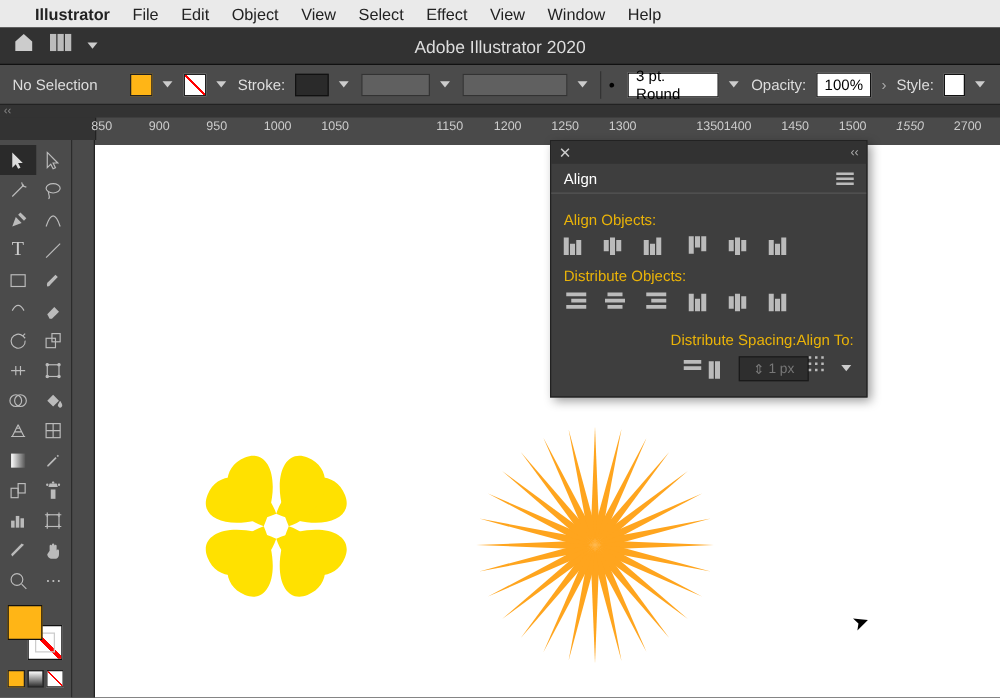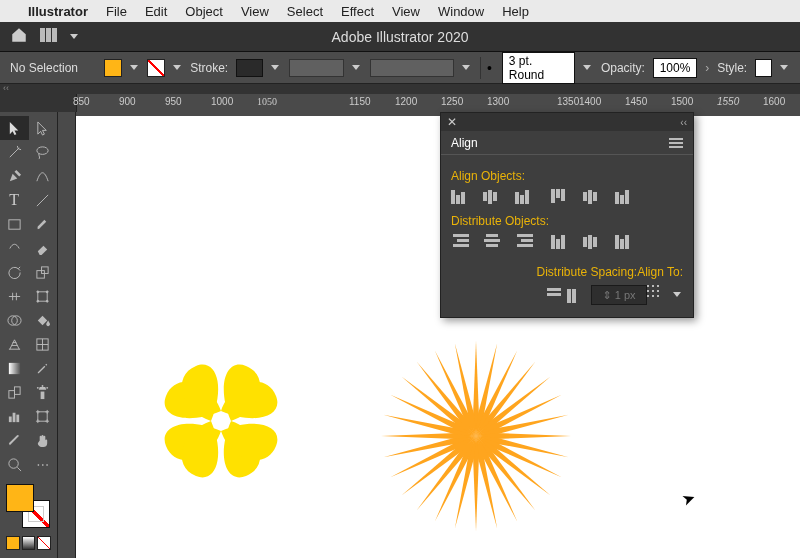--- a/index.html
+++ b/index.html
@@ -13,21 +13,21 @@
   .home-ic{width:18px;height:18px}
   .app-title{position:absolute;left:50%;transform:translateX(-50%);font-size:14px}
   
   .control-bar{height:32px;background:#4b4b4b;display:flex;align-items:center;color:#ddd;font-size:12px;gap:8px;padding:0 10px;border-bottom:1px solid #222}
   .swatch{width:18px;height:18px;border:1px solid #222}
   .dd{width:10px;height:10px;position:relative}
   .dd::after{content:"";position:absolute;left:0;top:2px;border-left:4px solid transparent;border-right:4px solid transparent;border-top:5px solid #ccc}
   .stroke-field{width:28px;height:18px;background:#2a2a2a;border:1px solid #111}
   .stroke-style{width:58px;height:18px;background:#606060;border:1px solid #333}
   .brush-style{width:88px;height:18px;background:#606060;border:1px solid #333}
-  .round-sel{background:#fff;color:#000;height:32px;display:flex;align-items:center;padding:0 6px;border:1px solid #111}
+  .round-sel{background:#fff;color:#000;height:20px;display:flex;align-items:center;padding:0 6px;border:1px solid #111}
   .opacity-box{width:46px;height:20px;background:#fff;color:#000;display:flex;align-items:center;justify-content:center;border:1px solid #111}
   .graphic-style{width:18px;height:18px;background:#fff;border:1px solid #111}
   .chev{color:#aaa;font-size:12px}
   .sep{width:1px;height:22px;background:#333}
   
   .tiny-strip{height:10px;background:#333;position:relative}
   .tiny-strip .angles{position:absolute;left:3px;top:-1px;color:#888;font-size:9px}
   
   .ruler{height:18px;background:#4a4a4a;display:flex;color:#ccc;font-size:10px;position:relative;margin-left:76px;border-left:1px solid #222}
   .ruler .rlabel{position:absolute;top:2px}
@@ -132,32 +132,32 @@
 
 <div class="tiny-strip">
   <span class="angles">‹‹</span>
 </div>
 
 <div class="ruler" id="hruler">
     <span class="rlabel" style="left: -4px;">850</span>
     <span class="rlabel" style="left: 42px;">900</span>
     <span class="rlabel" style="left: 88px;">950</span>
     <span class="rlabel" style="left: 134px;">1000</span>
-    <span class="rlabel" style="left: 180px; font-family: Liberation Serif, serif;">1050</span>
+    <span class="rlabel" style="left: 180px;">1050</span>
     <span class="rlabel" style="left: 226px; margin-top: 32px;">1100</span>
     <span class="rlabel" style="left: 272px;">1150</span>
     <span class="rlabel" style="left: 318px;">1200</span>
     <span class="rlabel" style="left: 364px;">1250</span>
     <span class="rlabel" style="left: 410px;">1300</span>
     <span class="rlabel" style="left: 480px;">1350</span>
     <span class="rlabel" style="left: 502px;">1400</span>
     <span class="rlabel" style="left: 548px;">1450</span>
     <span class="rlabel" style="left: 594px;">1500</span>
     <span class="rlabel" style="left: 640px; font-style: italic;">1550</span>
-    <span class="rlabel" style="left: 686px;">1600</span>
+    <span class="rlabel" style="left: 686px;">2700</span>
   </div>
 
 <div class="main">
 
   <div class="toolbox">
     <div class="tool-row">
       <div class="tool sel">
           <svg viewBox="0 0 16 16" fill="#ddd">
             <path d="M3 1l0 13 3-3 2 4 2-1-2-4 4 0z"></path>
           </svg>

